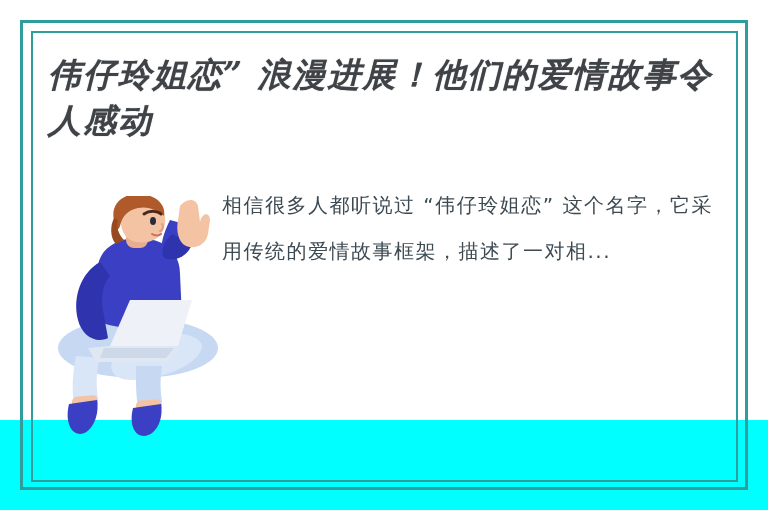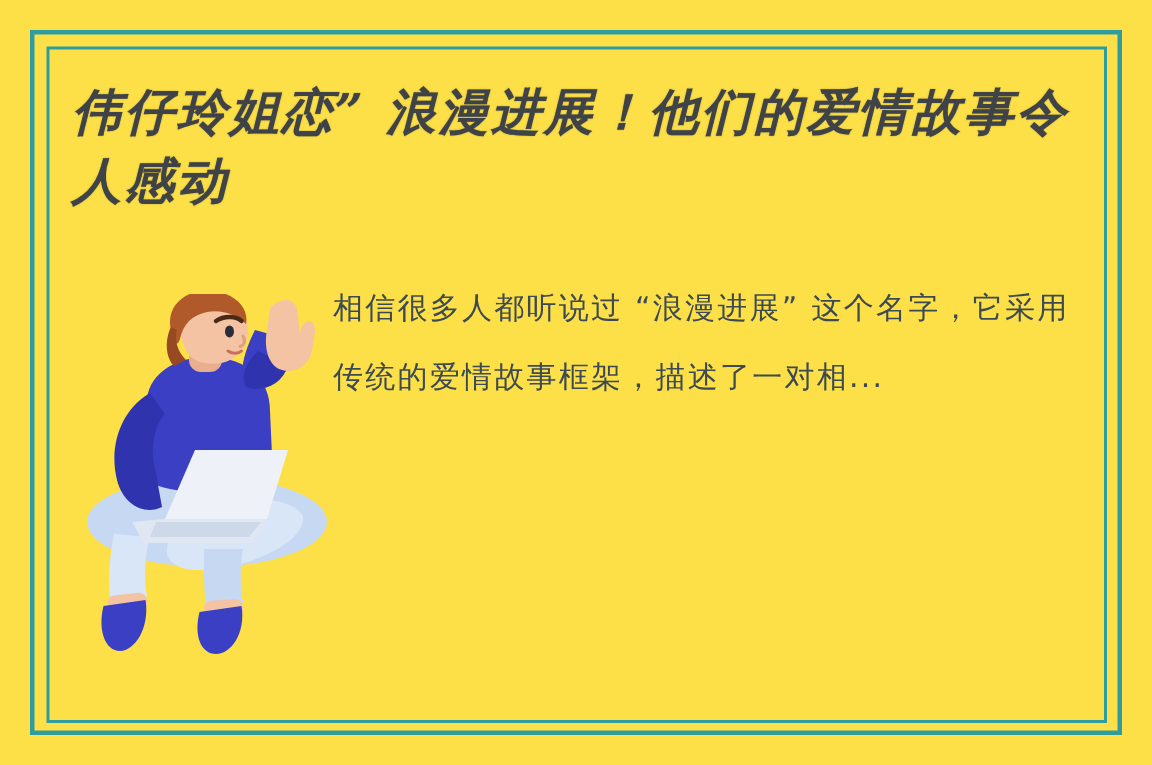--- a/index.html
+++ b/index.html
@@ -10,22 +10,22 @@
     width: 768px;
     height: 510px;
     background: #00ffff;
     font-family: "Liberation Sans", sans-serif;
     overflow: hidden;
   }
 
   #card {
     position: relative;
     width: 768px;
-    height: 510px;
-    background: #fde047;
+    height: 420px;
+    background: #ffffff;
     box-sizing: border-box;
   }
 
   
   #frame-outer {
     position: absolute;
     left: 20px;
     top: 20px;
     width: 728px;
     height: 470px;
@@ -135,15 +135,15 @@
 
       <path d="M110 28 C 112 31, 111 34, 108 35" stroke="#dd9f7e" stroke-width="2" fill="none" stroke-linecap="round"></path>
       <path d="M100 38 C 103 40, 107 40, 109 38" stroke="#c8705a" stroke-width="2" fill="none" stroke-linecap="round"></path>
 
       <path d="M58 150 L 78 104 L 140 104 L 126 150 Z" fill="#eef2f8"></path>
       <path d="M36 152 L 58 150 L 126 150 L 116 166 L 44 166 Z" fill="#dfe7f2"></path>
       <path d="M52 152 L 122 152 L 114 162 L 48 162 Z" fill="#cdd9e8"></path>
     </svg>
   </div>
 
-  <div id="excerpt">相信很多人都听说过 “浪漫进展” 这个名字，它采用传统的爱情故事框架，描述了一对相...</div>
+  <div id="excerpt">相信很多人都听说过 “伟仔玲姐恋” 这个名字，它采用传统的爱情故事框架，描述了一对相...</div>
 
 </div>
 
 </body></html>

